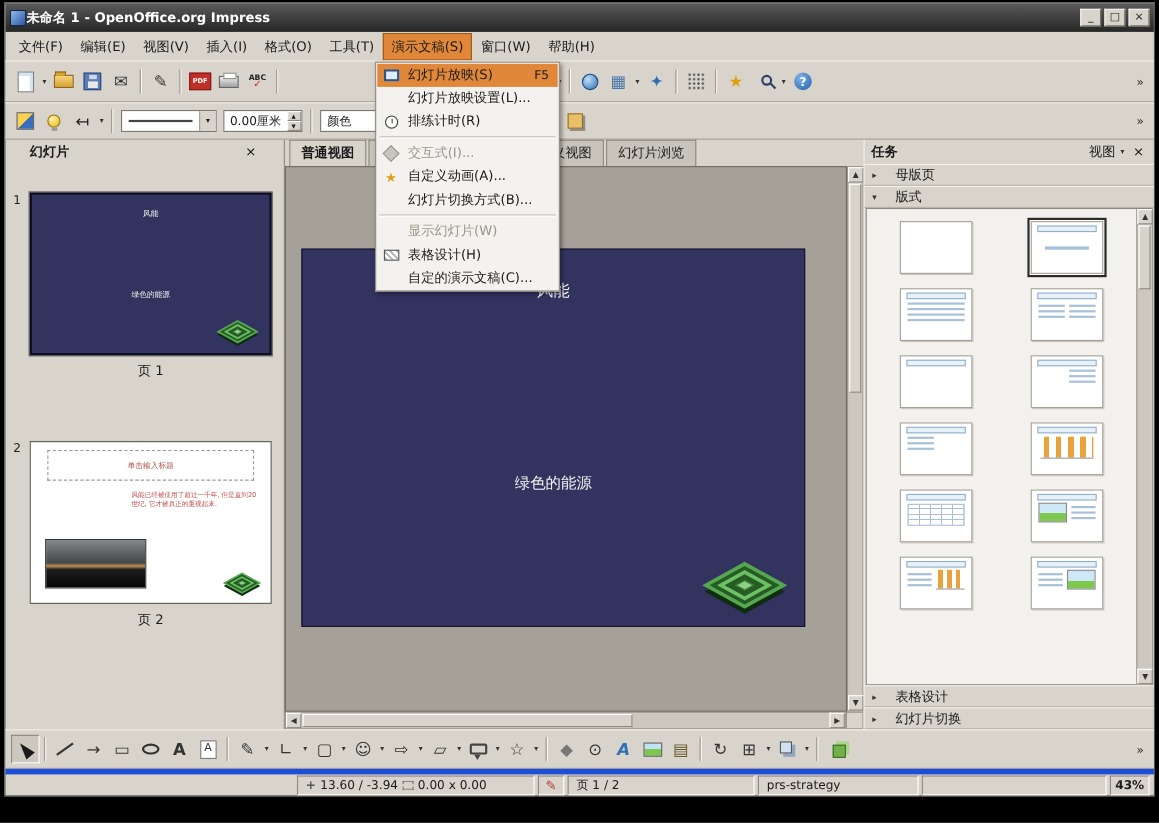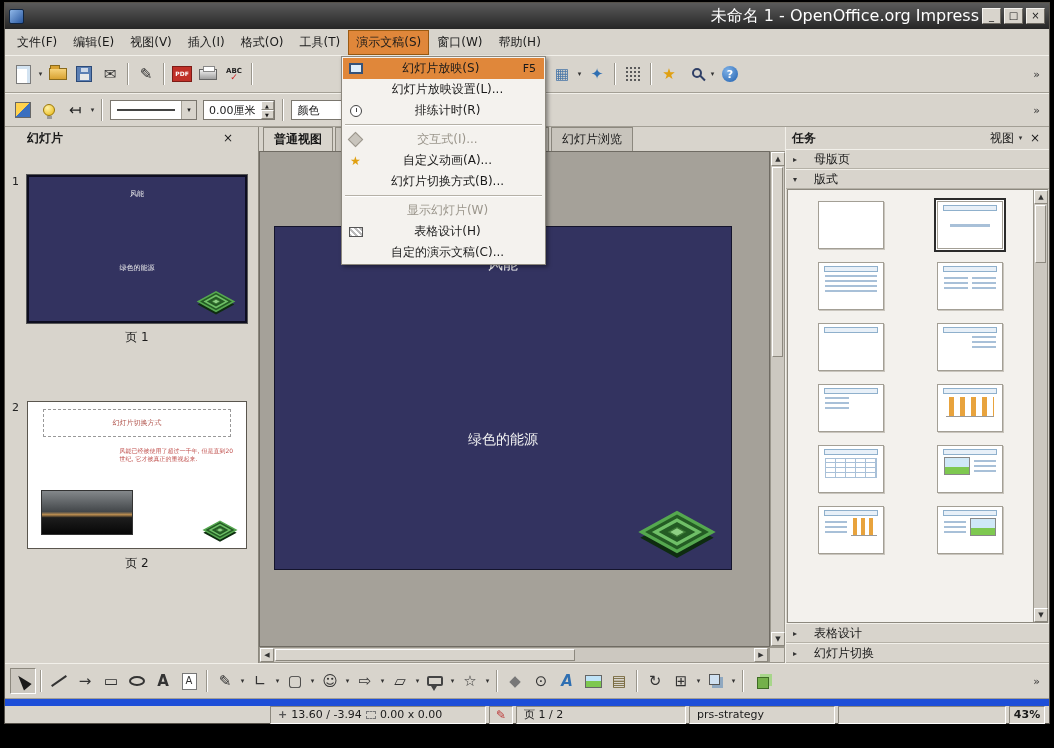--- a/index.html
+++ b/index.html
@@ -6,21 +6,21 @@
 body{width:1054px;height:748px;background:#000;position:relative;overflow:hidden;
      font-family:"DejaVu Sans","Liberation Sans",sans-serif;color:#1a1a1a;}
 .window{position:absolute;left:4px;top:2px;width:1046px;height:722px;background:#d8d4cc;
         border:1px solid #55514a;display:flex;flex-direction:column;}
 
 
 .titlebar{height:26px;flex:0 0 auto;background:linear-gradient(#5a5a5a,#262626);
           display:flex;align-items:center;padding:0 4px;}
 .title-icon{width:15px;height:15px;border-radius:2px;border:1px solid #0f2440;
             background:linear-gradient(135deg,#8fb7e8,#2a58a0);}
-.title-text{flex:1;text-align:right;color:#fff;font-weight:normal;font-size:16px;}
+.title-text{flex:1;text-align:left;color:#fff;font-weight:bold;font-size:12px;}
 .wbtn{width:19px;height:16px;margin-left:3px;background:#d8d4cc;color:#222;font-size:10px;
       line-height:14px;text-align:center;border:1px solid;border-color:#f5f3ef #6f6b63 #6f6b63 #f5f3ef;}
 
 
 .menubar{height:26px;flex:0 0 auto;display:flex;align-items:center;padding:0 4px;font-size:12px;}
 .mbitem{padding:4px 8px;white-space:nowrap;}
 .mbitem.active{background:#e0873a;border:1px solid #9a5a12;padding:3px 7px;}
 
 
 .toolbar{flex:0 0 auto;display:flex;align-items:center;padding:2px 5px;background:#d8d4cc;
@@ -163,33 +163,33 @@
 .lt-pic{width:26px;height:18px;border:1px solid #888;flex:0 0 auto;
         background:linear-gradient(#cfe8f7 55%,#7ec850 55%);}
 .lscroll{width:14px;flex:0 0 auto;background:#ccc8c0;border-left:1px solid #9a968c;display:flex;flex-direction:column;}
 .lthumbbar{height:58px;margin:1px;background:#d8d4cc;border:1px solid;border-color:#fff #8c887e #8c887e #fff;}
 
 
 .drawbar{height:36px;}
 
 
 .statusbar{height:24px;flex:0 0 auto;display:flex;align-items:center;gap:3px;padding:2px 4px 2px 0;
-           border-top:7px solid #1d4ed8;font-size:11px;}
+           border-top:5px solid #1d4ed8;font-size:11px;}
 .stspacer{width:262px;flex:0 0 auto;}
 .sseg{height:18px;display:flex;align-items:center;padding:0 7px;gap:4px;white-space:nowrap;
       border:1px solid;border-color:#8c887e #fff #fff #8c887e;}
 .st-cross::after{content:"+";font-weight:bold;color:#555;}
 .st-rect{width:10px;height:8px;border:1px dashed #777;display:inline-block;}
 .st-pen::after{content:"✎";color:#b33;font-size:12px;}
 .sseg.grow{flex:1;}
 .sseg.zoom{width:36px;justify-content:center;font-weight:bold;}
 
 
-.dropdown{position:absolute;left:341px;top:56px;width:205px;z-index:60;background:#f4f2ee;
-          border:1px solid #8c887e;box-shadow:2px 2px 4px rgba(0,0,0,.4);padding:1px;font-size:12px;text-align:center;}
+.dropdown{position:absolute;left:341px;top:56px;width:168px;z-index:60;background:#f4f2ee;
+          border:1px solid #8c887e;box-shadow:2px 2px 4px rgba(0,0,0,.4);padding:1px;font-size:12px;}
 .mitem{height:21px;display:flex;align-items:center;gap:6px;padding:0 8px 0 3px;}
 .mitem.sel{background:#e0873a;}
 .mitem.dis{color:#9b968c;}
 .micon{width:19px;height:16px;display:flex;align-items:center;justify-content:center;flex:0 0 auto;}
 .mlabel{flex:1;white-space:nowrap;}
 .mshort{font-size:11px;margin-left:6px;}
 .msep{height:0;border-top:1px solid #b5b1a7;border-bottom:1px solid #fff;margin:3px 2px;}
 .mi-screen{width:14px;height:11px;background:#dfeefb;border:2px solid #35537a;}
 .mi-timer{width:12px;height:12px;border-radius:50%;border:1.5px solid #444;background:#fff;position:relative;}
 .mi-timer::after{content:"";position:absolute;left:5px;top:2px;width:1.5px;height:4px;background:#444;}
@@ -368,21 +368,21 @@
               <rect x="-26" y="-26" width="52" height="52" fill="none" stroke="#55a84f" stroke-width="5"></rect>
               <rect x="-16" y="-16" width="32" height="32" fill="none" stroke="#6fbf67" stroke-width="5"></rect>
               <rect x="-6" y="-6" width="12" height="12" fill="#8ed184" stroke="#3c7a36" stroke-width="2"></rect>
             </g>
           </svg>
         </div>
         <div class="pglabel" style="top:180px">页 1</div>
 
         <span class="snum" style="left:7px;top:252px">2</span>
         <div class="thumb thumb2">
-          <div class="s2title">幻灯片切换方式</div>
+          <div class="s2title">单击输入标题</div>
           <div class="s2body">风能已经被使用了超过一千年, 但是直到20世纪, 它才被真正的重视起来.</div>
           <div class="s2photo"></div>
           <svg class="s2maze" viewBox="0 0 100 62">
             <g transform="translate(50,36) scale(1,0.55) rotate(45)">
                 <rect x="-27" y="-27" width="54" height="54" fill="#0e2c10"></rect>
               </g>
             <g transform="translate(50,30) scale(1,0.55) rotate(45)">
               <rect x="-26" y="-26" width="52" height="52" fill="#245c24"></rect>
               <rect x="-26" y="-26" width="52" height="52" fill="none" stroke="#55a84f" stroke-width="5"></rect>
               <rect x="-16" y="-16" width="32" height="32" fill="none" stroke="#6fbf67" stroke-width="5"></rect>

